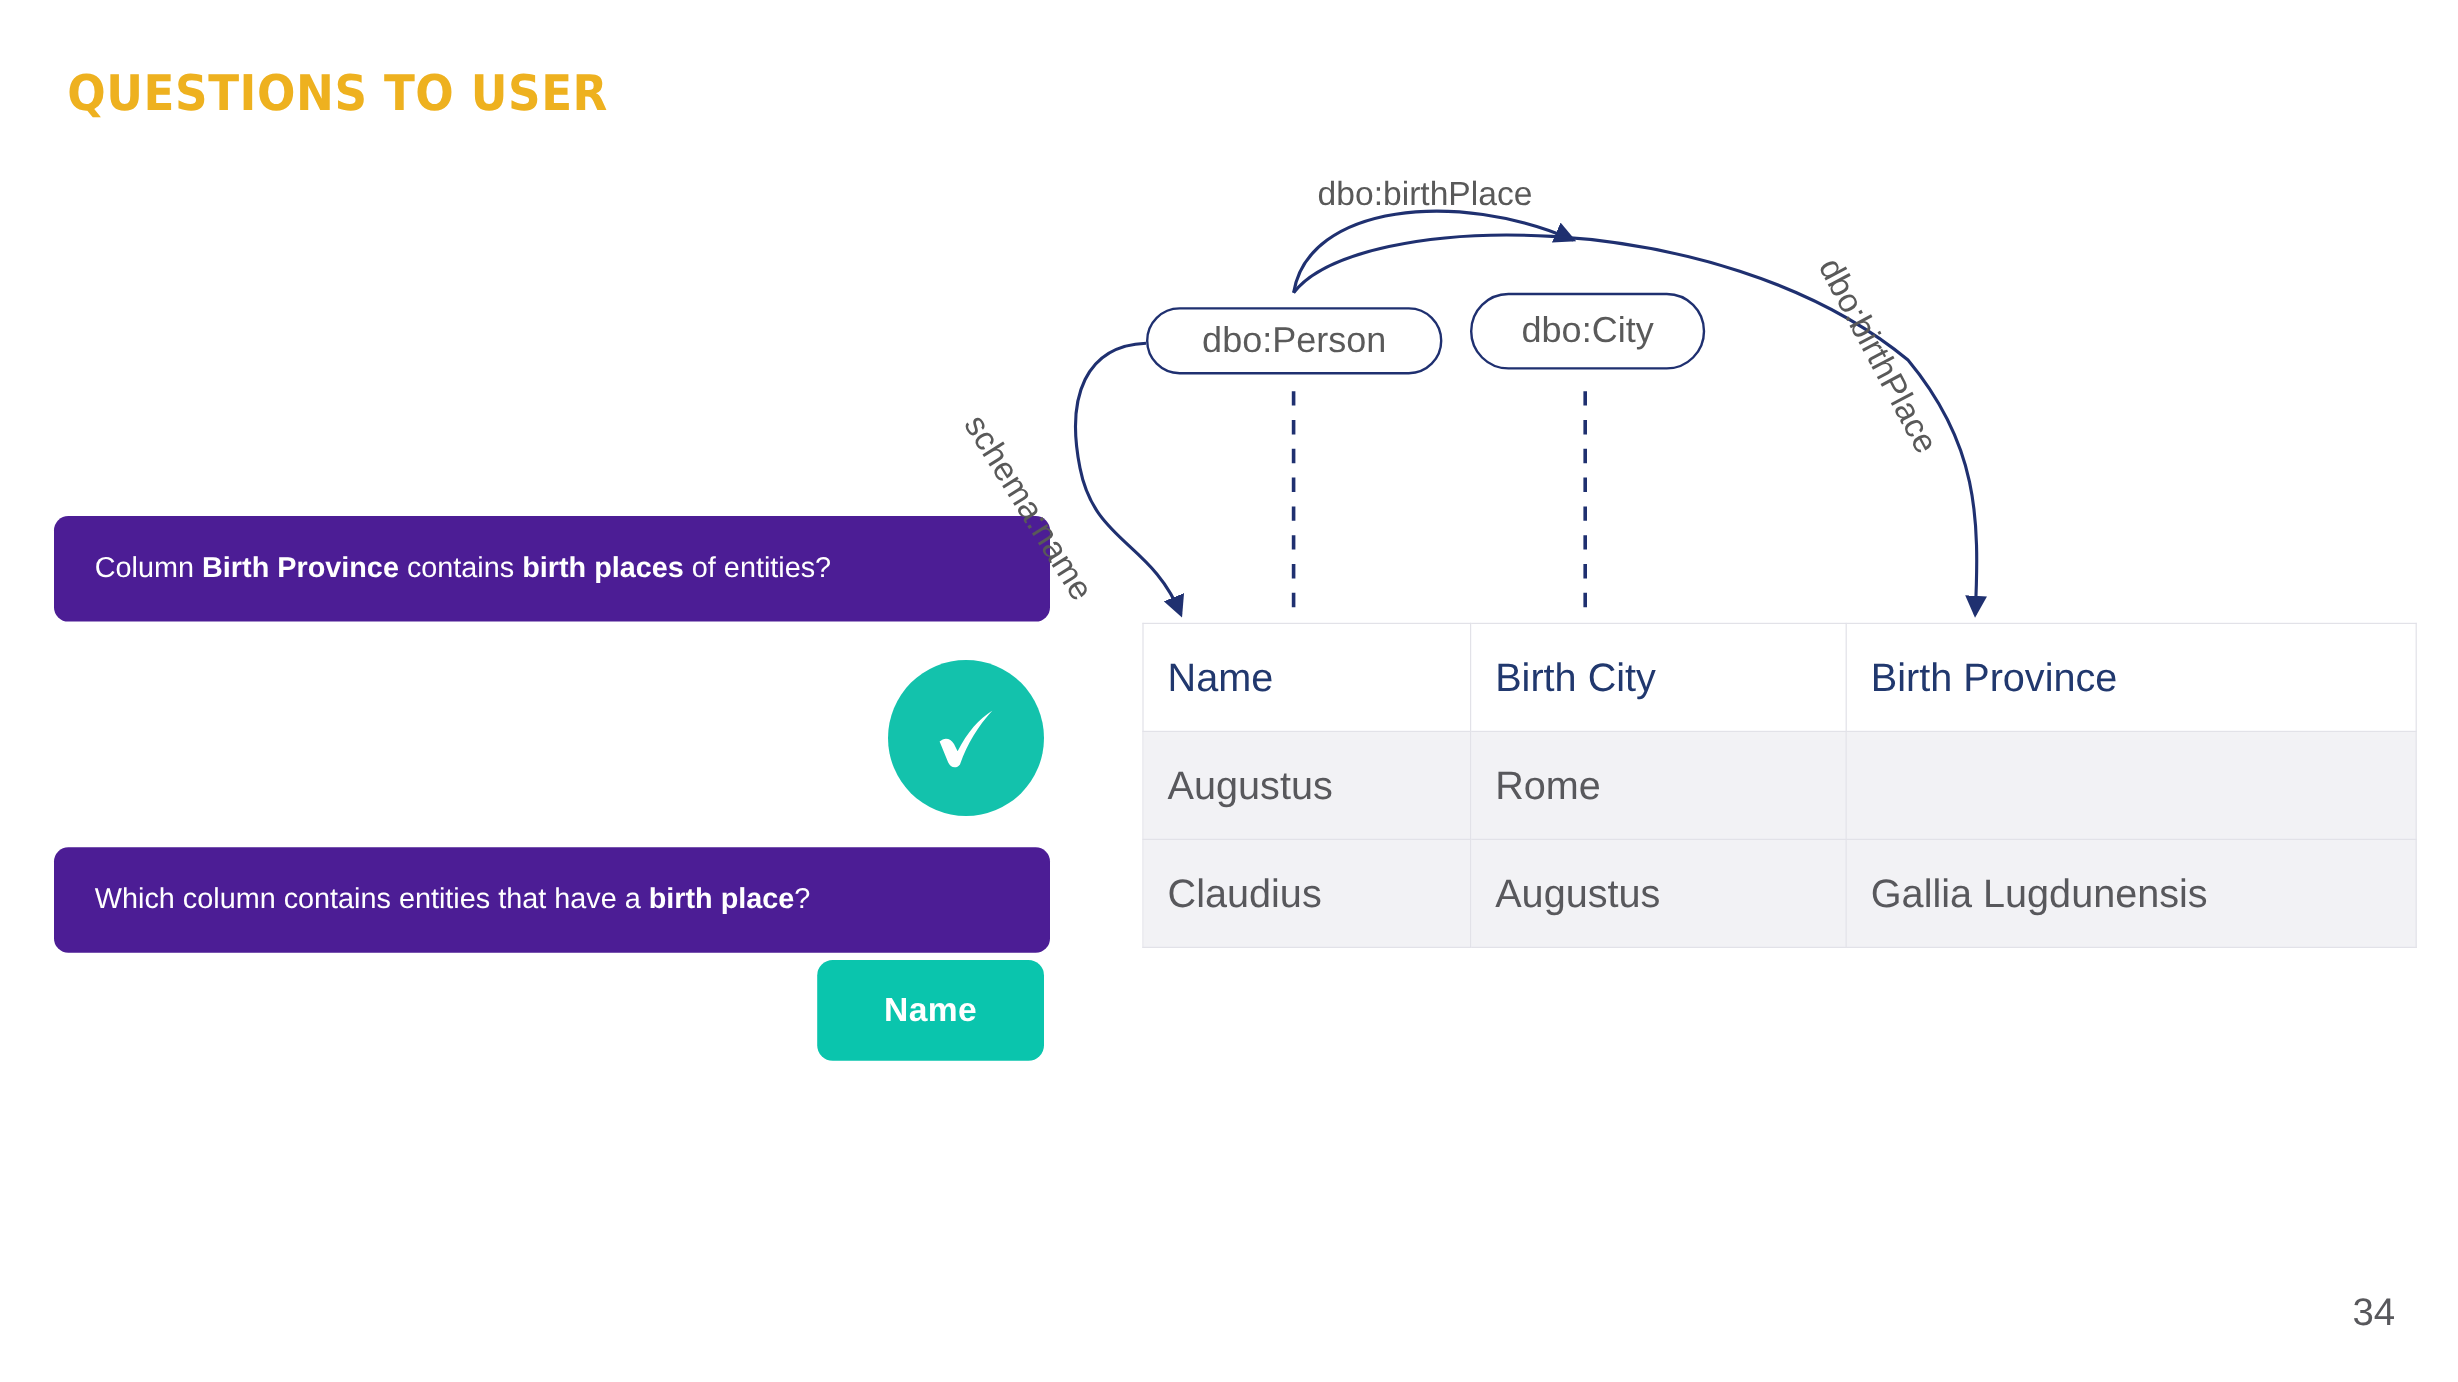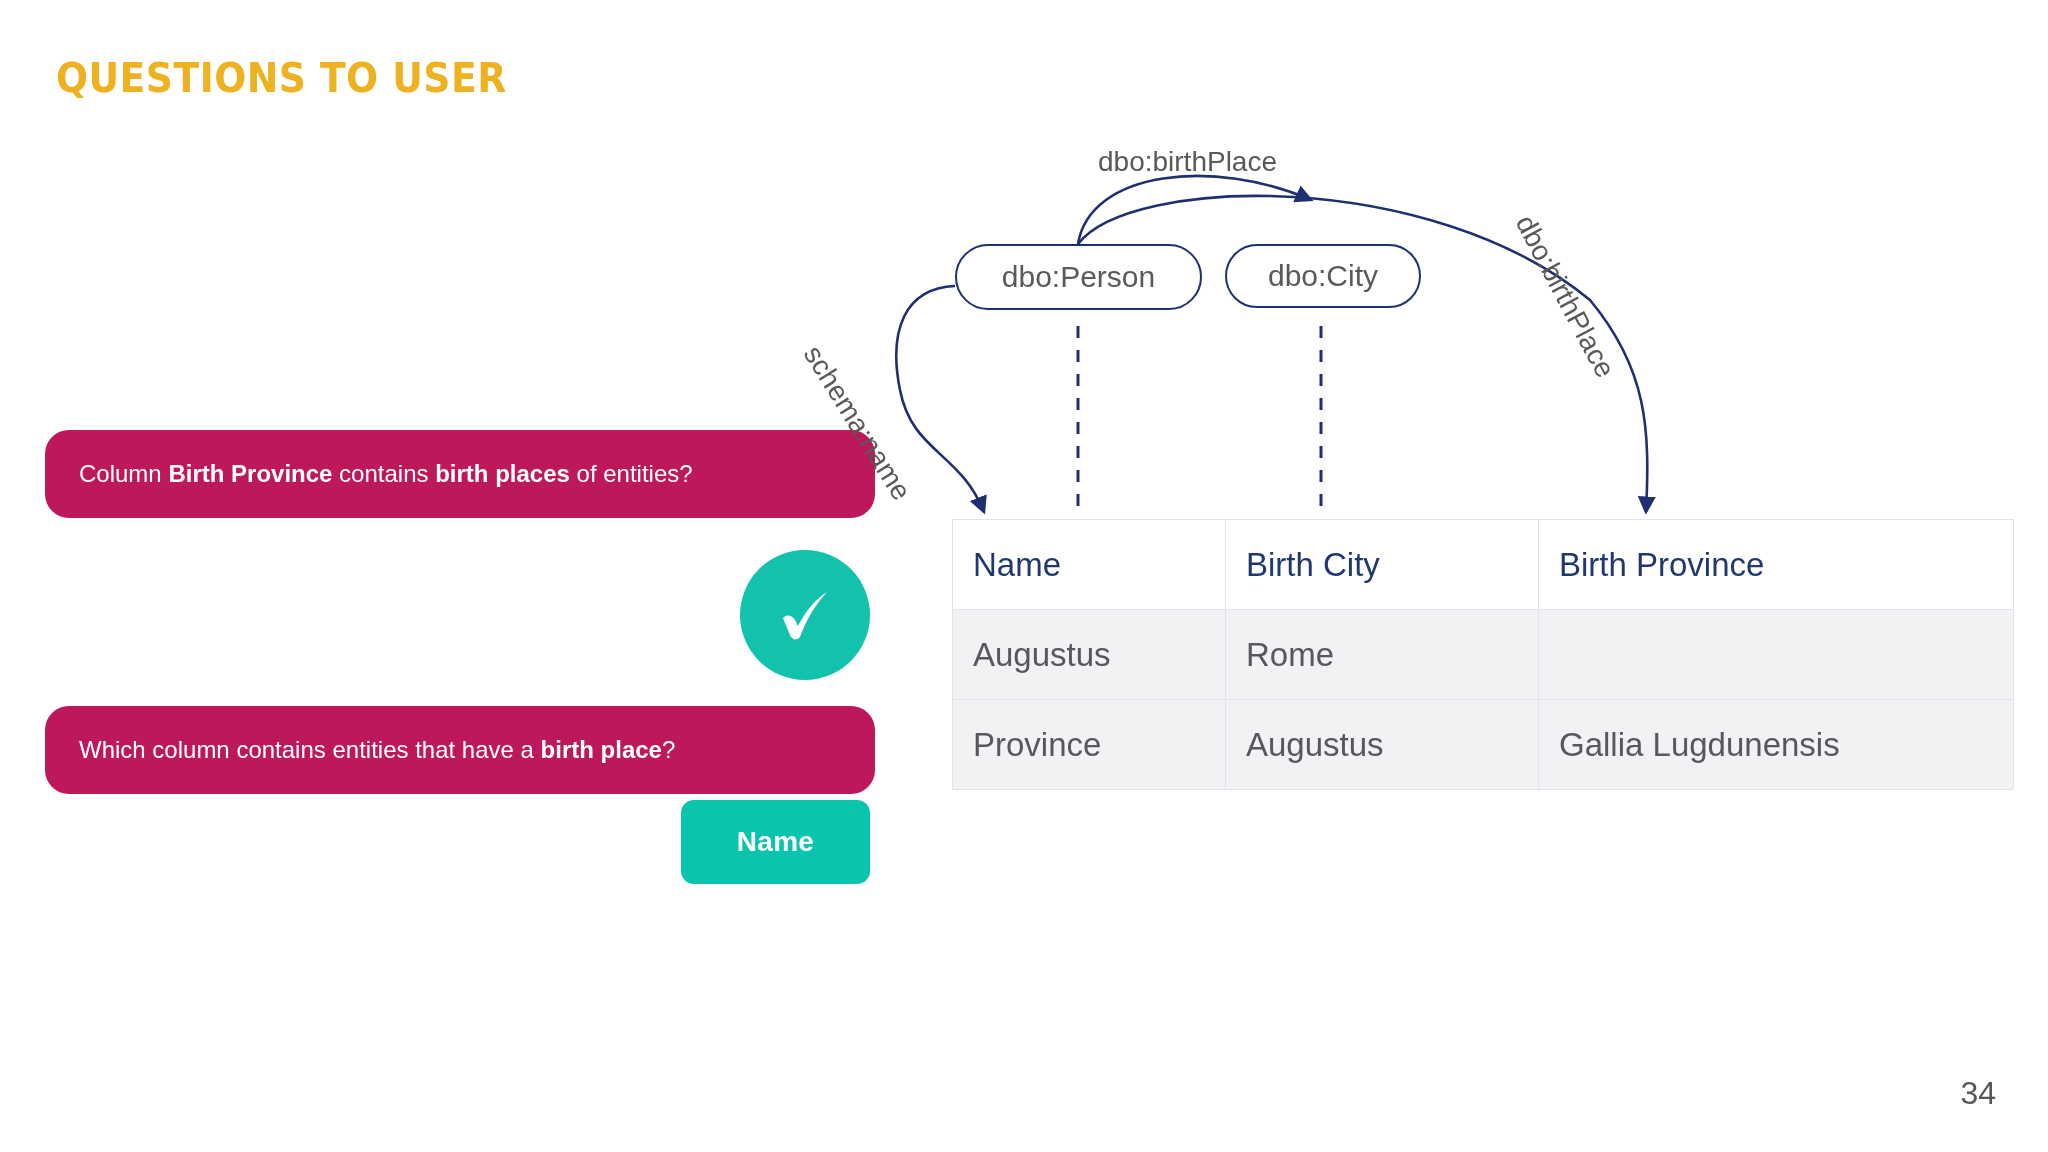--- a/index.html
+++ b/index.html
@@ -39,22 +39,22 @@
     top: 430px;
     width: 830px;
     height: 450px;
   }
 
   .bubble {
     position: absolute;
     left: 0;
     width: 830px;
     box-sizing: border-box;
-    background: #be185d;
-    border-radius: 24px;
+    background: #4c1d95;
+    border-radius: 12px;
     color: #ffffff;
     font-size: 24px;
     line-height: 1.3;
     padding: 0 34px;
     display: flex;
     align-items: center;
   }
   .bubble-1 { top: 0px;   height: 88px; }
   .bubble-2 { top: 250px; height: 88px; margin-top: 26px; }
   .bubble .txt { white-space: nowrap; }
@@ -108,21 +108,21 @@
     border: 2.4px solid #1f3070;
     border-radius: 40px;
     background: #ffffff;
     color: #5a5a5a;
     font-size: 30px;
     display: flex;
     align-items: center;
     justify-content: center;
     white-space: nowrap;
   }
-  .node-person { left: 955px; top: 244px; width: 247px; height: 66px; }
+  .node-person { left: 955px; top: 256px; width: 247px; height: 56px; }
   .node-city   { left: 1225px; top: 244px; width: 196px; height: 64px; }
 
   .edge-label {
     position: absolute;
     color: #595959;
     font-size: 28px;
     white-space: nowrap;
   }
   .edge-label-top { left: 1098px; top: 146px; }
   .edge-label-schema {
@@ -242,20 +242,20 @@
       <th class="col-prov">Birth Province</th>
     </tr>
   </thead>
   <tbody>
     <tr class="shaded">
       <td>Augustus</td>
       <td>Rome</td>
       <td></td>
     </tr>
     <tr class="shaded">
-      <td>Province</td>
+      <td>Claudius</td>
       <td>Augustus</td>
       <td>Gallia Lugdunensis</td>
     </tr>
   </tbody>
 </table>
 
 <div class="page-number">34</div>
 
 </body></html>

